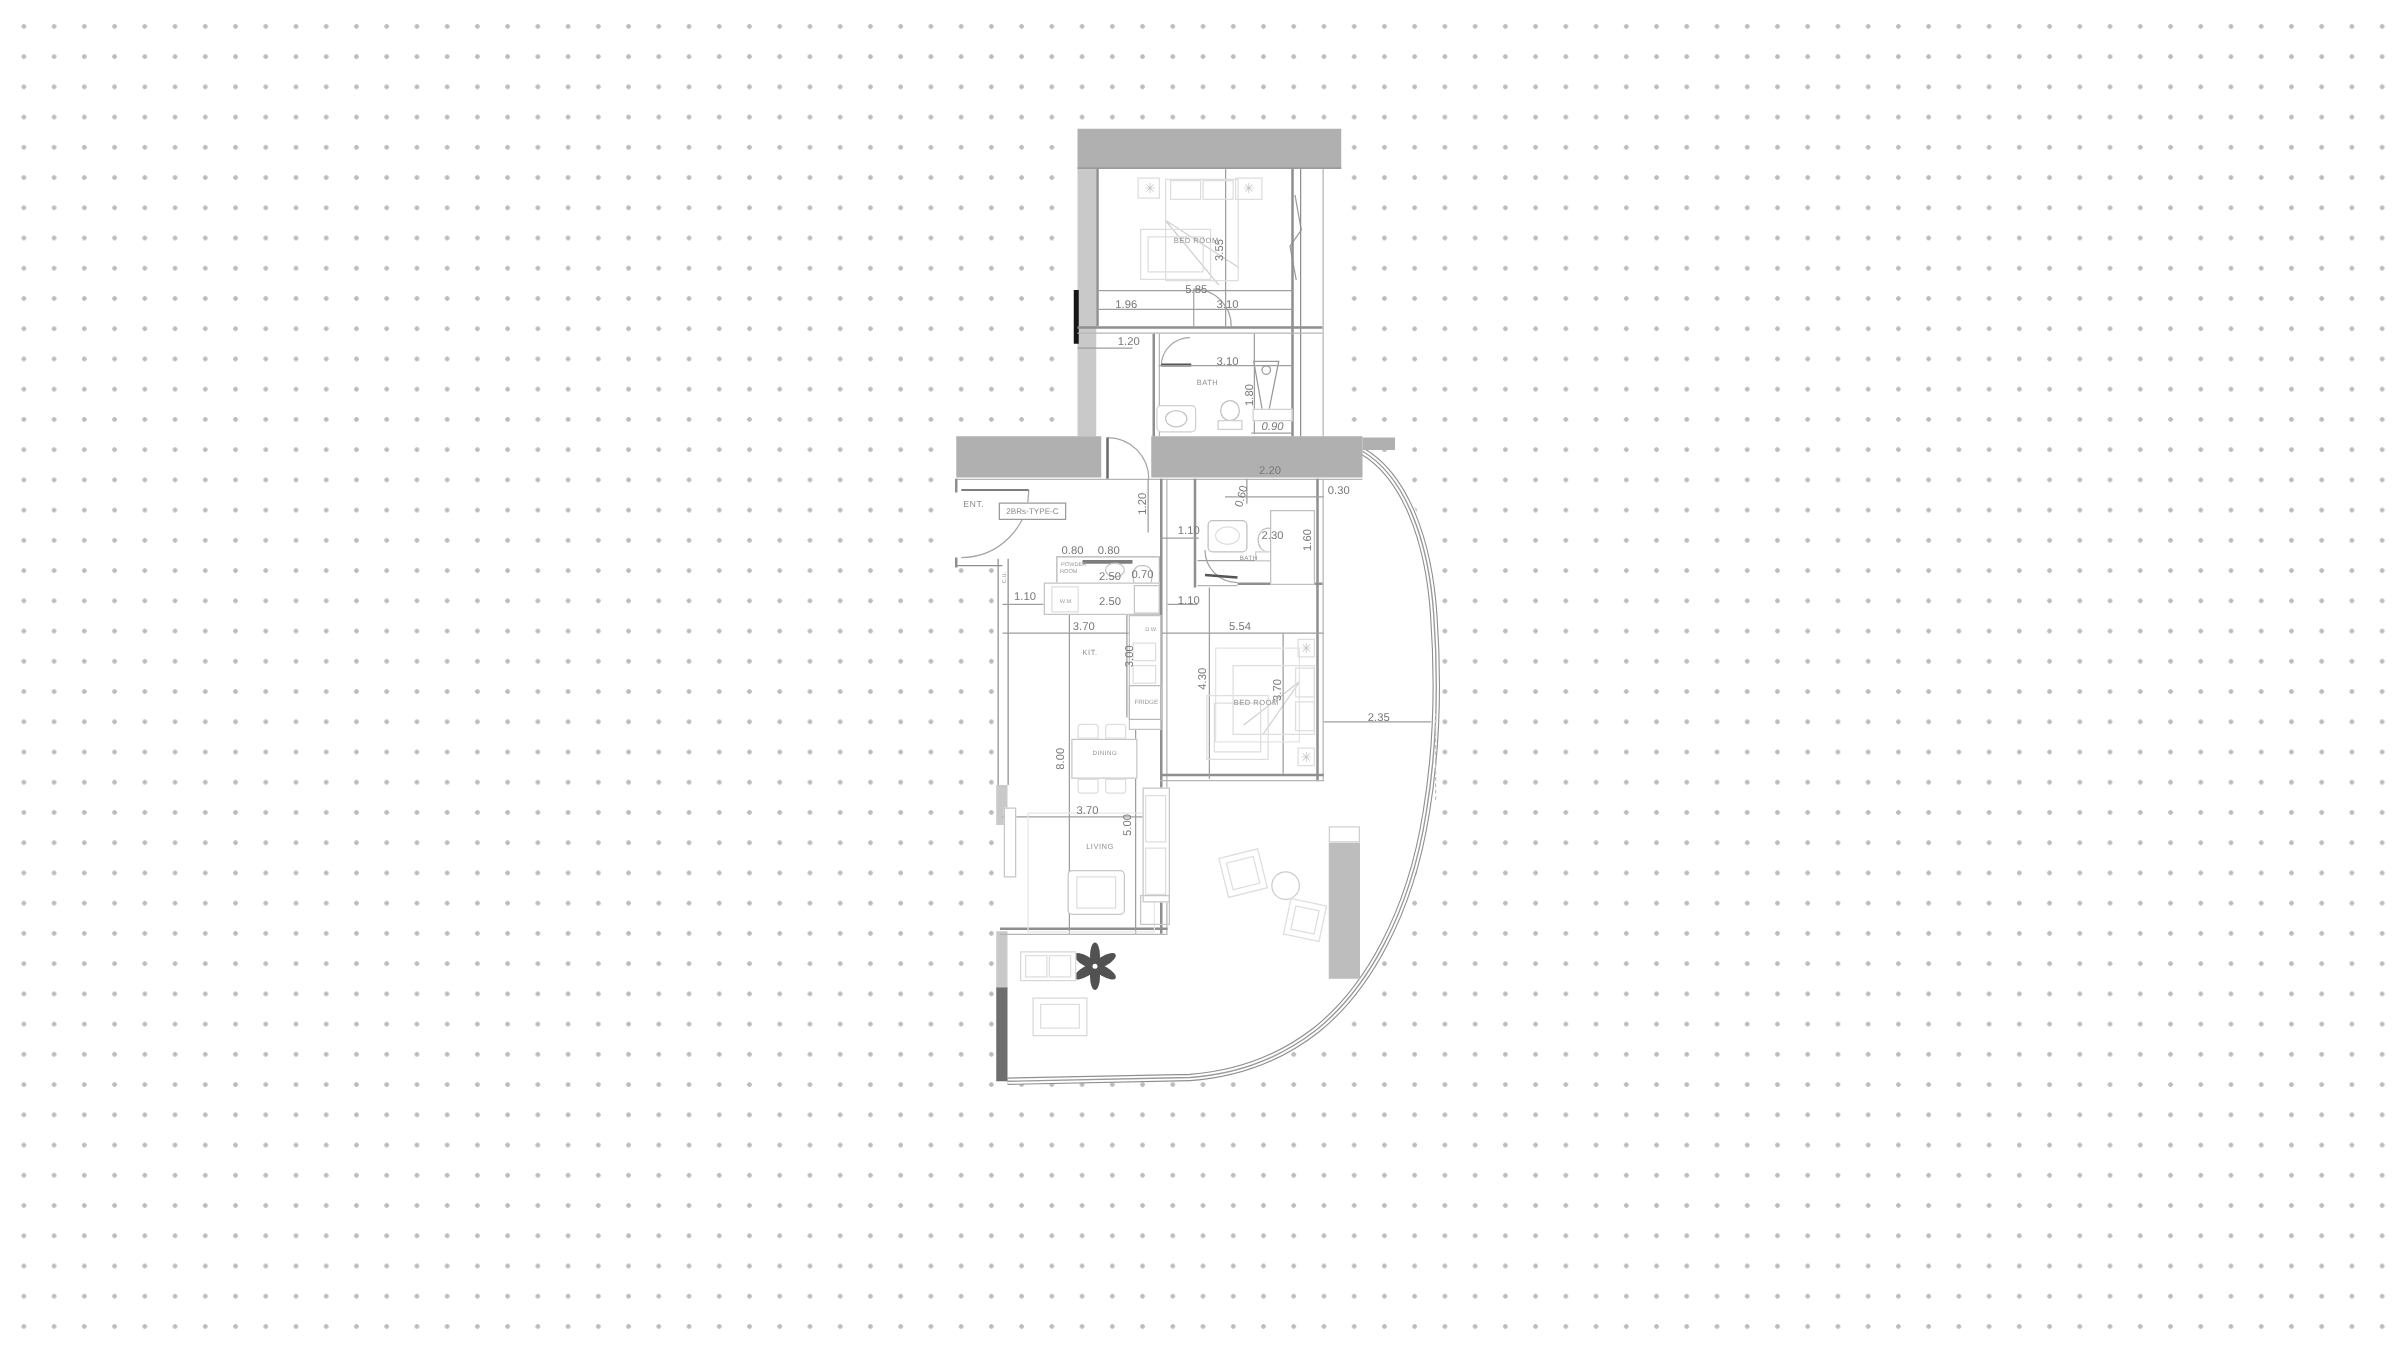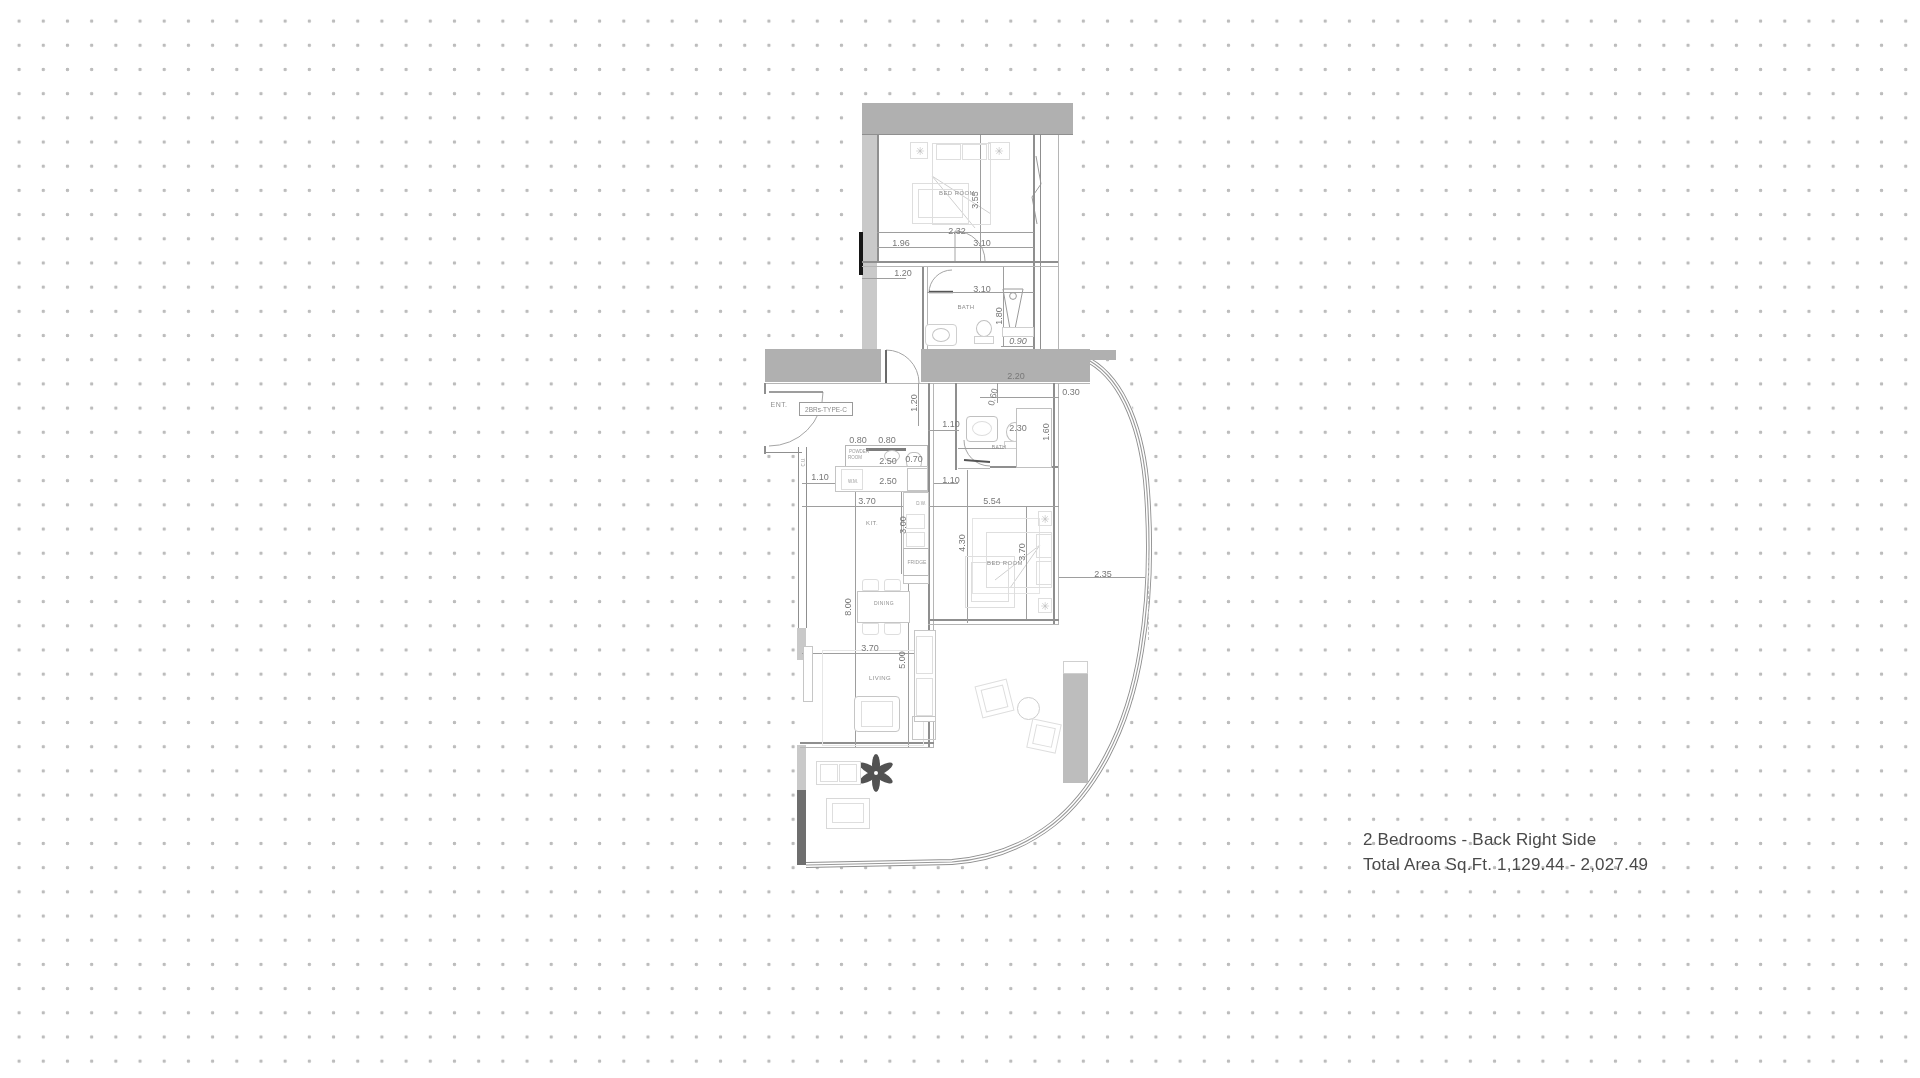--- a/index.html
+++ b/index.html
@@ -239,21 +239,21 @@
   <div class="fur2" style="left:832px;top:803px;width:32px;height:20px;"></div>
   <div class="fur2" style="left:978px;top:682px;width:33px;height:33px;transform:rotate(-14deg);"></div>
   <div class="fur2" style="left:983px;top:687px;width:23px;height:23px;transform:rotate(-14deg);"></div>
   <div class="fur2 rnd" style="left:1017px;top:697px;width:23px;height:23px;border-color:#cdcdcd;"></div>
   <div class="fur2" style="left:1029px;top:721px;width:30px;height:30px;transform:rotate(12deg);"></div>
   <div class="fur2" style="left:1034px;top:726px;width:20px;height:20px;transform:rotate(12deg);"></div>
 
   <div class="typebox">2BRs-TYPE-C</div>
 
   <div id="labels-layer">
-      <span class="dim" style="left: 957px; top: 231px; transform: translate(-50%, -50%);">2.32</span>
+      <span class="dim" style="left: 957px; top: 231px; transform: translate(-50%, -50%);">5.85</span>
       <span class="dim" style="left: 901px; top: 243px; transform: translate(-50%, -50%);">1.96</span>
       <span class="dim" style="left: 982px; top: 243px; transform: translate(-50%, -50%);">3.10</span>
       <span class="dim" style="left: 903px; top: 273px; transform: translate(-50%, -50%);">1.20</span>
       <span class="dim" style="left: 982px; top: 289px; transform: translate(-50%, -50%);">3.10</span>
       <span class="dim" style="left: 975px; top: 200px; transform: translate(-50%, -50%) rotate(-90deg);">3.55</span>
       <span class="dim" style="left: 999px; top: 316px; transform: translate(-50%, -50%) rotate(-90deg);">1.80</span>
       <span class="dim" style="left: 1018px; top: 341px; transform: translate(-50%, -50%); font-style: italic;">0.90</span>
       <span class="dim" style="left: 914px; top: 403px; transform: translate(-50%, -50%) rotate(-90deg);">1.20</span>
       <span class="dim" style="left: 1016px; top: 376px; transform: translate(-50%, -50%);">2.20</span>
       <span class="dim" style="left: 1071px; top: 392px; transform: translate(-50%, -50%);">0.30</span>
@@ -286,18 +286,14 @@
       <span class="room" style="left: 999px; top: 447px; font-size: 5px; transform: translate(-50%, -50%);">BATH</span>
       <span class="room" style="left: 1005px; top: 563px; font-size: 6px; transform: translate(-50%, -50%);">BED ROOM</span>
       <span class="tiny" style="left: 859px; top: 451px; transform: translate(-50%, -50%);">POWDER</span>
       <span class="tiny" style="left: 855px; top: 457px; transform: translate(-50%, -50%);">ROOM</span>
       <span class="tiny" style="left: 853px; top: 481px; transform: translate(-50%, -50%);">W.M.</span>
       <span class="tiny" style="left: 921px; top: 503px; transform: translate(-50%, -50%);">D.W.</span>
       <span class="tiny" style="left: 917px; top: 562px; font-size: 5px; transform: translate(-50%, -50%);">FRIDGE</span>
       <span class="tiny" style="left: 803px; top: 462px; transform: translate(-50%, -50%) rotate(-90deg);">C.U.</span>
     </div>
 
-  <div class="caption">
-    <div>2 Bedrooms - Back Right Side</div>
-    <div>Total Area Sq.Ft. 1,129.44 - 2,027.49</div>
-  </div>
 
 </div>
 
 </body></html>

